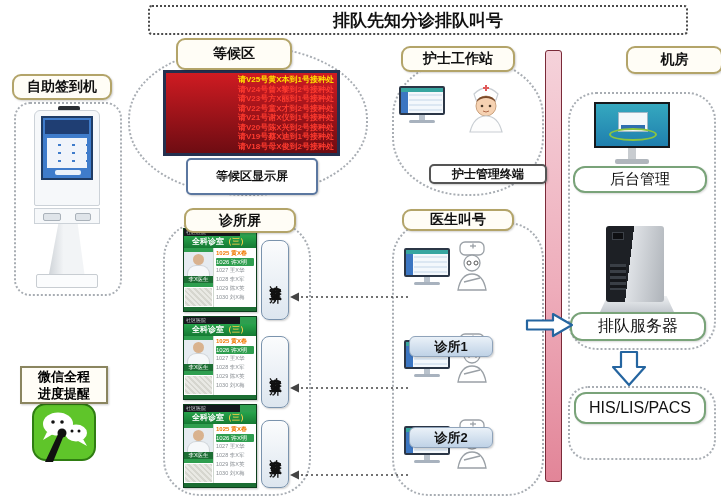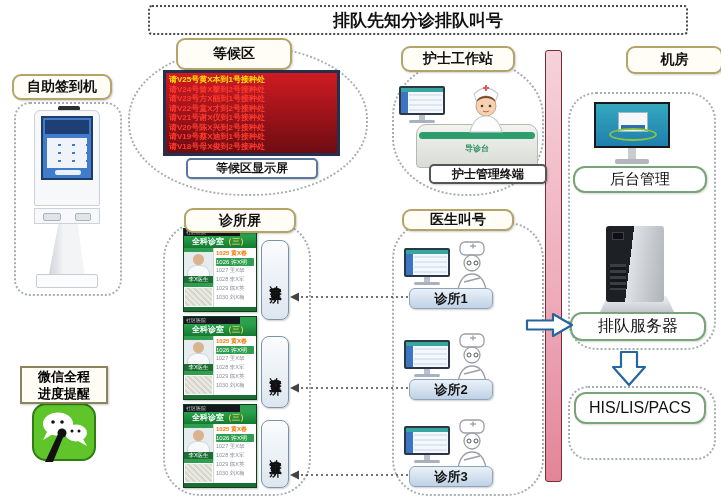--- a/index.html
+++ b/index.html
@@ -12,36 +12,36 @@
           font-size:14px; box-shadow:1px 1px 2px rgba(0,0,0,.18); z-index:5; }
   .dashbox { position:absolute; border:2px dotted #a8adb3; z-index:1; }
   .lblbox { position:absolute; background:#fff; border:2px solid #5b77a0; border-radius:5px;
             display:flex; align-items:center; justify-content:center; font-weight:bold; color:#111;
             font-size:12px; z-index:6; box-shadow:1px 1px 2px rgba(0,0,0,.2); }
   .greenbox { position:absolute; background:#fff; border:2px solid #79a379; border-radius:12px;
             display:flex; align-items:center; justify-content:center; color:#111;
             font-size:15px; z-index:6; box-shadow:1px 1px 2px rgba(0,0,0,.15); }
   .station-lbl { position:absolute; background:linear-gradient(#eaf1f8,#bfd2e6); border:1.5px solid #8fa3ba;
             border-radius:6px; display:flex; align-items:center; justify-content:center; font-weight:bold;
-            color:#111; font-size:13px; z-index:6; box-shadow:1px 1px 2px rgba(0,0,0,.2); }
+            color:#111; font-size:13px; z-index:6; box-shadow:1px 1px 2px rgba(0,0,0,.2);margin-top:48px; }
   .vlabel { position:absolute; background:linear-gradient(#fbfcfd,#dde6ef); border:1.5px solid #7a93ad;
             border-radius:8px; writing-mode:vertical-rl; text-orientation:upright;
             display:flex; align-items:center; justify-content:center; font-weight:bold; font-size:12px;
             letter-spacing:2px; color:#111; z-index:6; box-shadow:1px 1px 2px rgba(0,0,0,.2); }
 
   
   .main-title { position:absolute; left:148px; top:5px; width:540px; height:30px;
             border:2px dotted #4a4a4a; border-radius:4px; display:flex; align-items:center; justify-content:center;
             font-size:17px; font-weight:bold; color:#111; z-index:5; }
 
   
   .led { position:absolute; left:163px; top:70px; width:177px; height:86px; z-index:4;
          border:3px solid #24304f; background:linear-gradient(#cf1b22,#6e0c12); padding:2px 3px;
          display:flex; flex-direction:column; justify-content:space-between; }
-  .led-line { font-size:8px; font-weight:bold; color:#ff3b2f; line-height:9.5px; white-space:nowrap; text-align:left; }
+  .led-line { font-size:8px; font-weight:bold; color:#ff3b2f; line-height:9.5px; white-space:nowrap; text-align:right; }
   .led-line.first { color:#ffe300; }
 
   
   .kiosk { position:absolute; left:20px; top:106px; width:96px; height:186px; z-index:3; }
   .k-body { position:absolute; left:14px; top:4px; width:66px; height:96px; background:#f6f8fa;
             border:1px solid #ccd2d8; border-radius:6px 6px 2px 2px; }
   .k-cam { position:absolute; left:38px; top:0px; width:22px; height:5px; background:#2a2e33; border-radius:2px; }
   .k-scr { position:absolute; left:21px; top:10px; width:52px; height:64px; background:#3f7ccb; border:2px solid #1e3c66; }
   .k-scr .img { position:absolute; left:2px; top:2px; right:2px; height:14px; background:#1f3e73; }
   .k-keys { position:absolute; left:4px; top:20px; width:40px; height:30px;
@@ -171,21 +171,21 @@
   <div class="led">
     <div class="led-line first">请V25号黄X本到1号接种处</div>
     <div class="led-line">请V24号曾X黎到2号接种处</div>
     <div class="led-line">请V23号方X丽到1号接种处</div>
     <div class="led-line">请V22号童X才到2号接种处</div>
     <div class="led-line">请V21号谢X仪到1号接种处</div>
     <div class="led-line">请V20号陈X兴到2号接种处</div>
     <div class="led-line">请V19号蔡X迪到1号接种处</div>
     <div class="led-line">请V18号母X俊到2号接种处</div>
   </div>
-  <div class="lblbox" style="left:186px;top:158px;width:132px;height:21px;">等候区显示屏</div>
+  <div class="lblbox" style="left:186px;top:158px;width:132px;height:37px;">等候区显示屏</div>
 
   <div class="dashbox" style="left:392px;top:58px;width:152px;height:138px;border-radius:72px/58px;"></div>
   <div class="tbox" style="left:401px;top:46px;width:114px;height:26px;">护士工作站</div>
   <div class="mon" style="left:399px;top:86px;">
     <div class="mon-scr">
         <div class="hdr"></div>
         <div class="side"></div>
         <div class="rows"></div>
       </div>
     <div class="mon-neck"></div>
@@ -195,24 +195,20 @@
     <path d="M16 12 q12 -12 24 0 l-2 6 l-20 0 Z" fill="#fff" stroke="#c9ced3" stroke-width="1.2"></path>
     <rect x="25" y="5" width="6" height="2" fill="#e05a5a"></rect>
       <rect x="27" y="3" width="2" height="6" fill="#e05a5a"></rect>
     <circle cx="28" cy="24" r="10" fill="#f6d2b2" stroke="#caa27e" stroke-width="1"></circle>
     <path d="M18 20 q10 -8 20 0 q-2 -6 -10 -6 q-8 0 -10 6" fill="#7a4a2a"></path>
     <circle cx="24" cy="24" r="1.3" fill="#4a3a2a"></circle>
       <circle cx="32" cy="24" r="1.3" fill="#4a3a2a"></circle>
     <path d="M25 29 q3 2 6 0" stroke="#b06a4a" stroke-width="1" fill="none"></path>
     <path d="M12 50 q4 -16 16 -16 q12 0 16 16 Z" fill="#fdfdfd" stroke="#c9ced3" stroke-width="1.2"></path>
   </svg>
-  <div class="desk">
-    <div class="stripe"></div>
-    <div class="dtext">导诊台</div>
-  </div>
   <div class="lblbox" style="left:429px;top:164px;width:118px;height:20px;border-color:#555;">护士管理终端</div>
 
   <div class="bus"></div>
 
   <div class="tbox" style="left:594px;top:46px;width:97px;height:28px;margin-left:32px;">机房</div>
   <div class="dashbox" style="left:568px;top:92px;width:148px;height:258px;border-radius:28px;"></div>
   <div class="bm">
     <div class="bm-scr">
       <div class="bm-dlg">
           <i></i>

